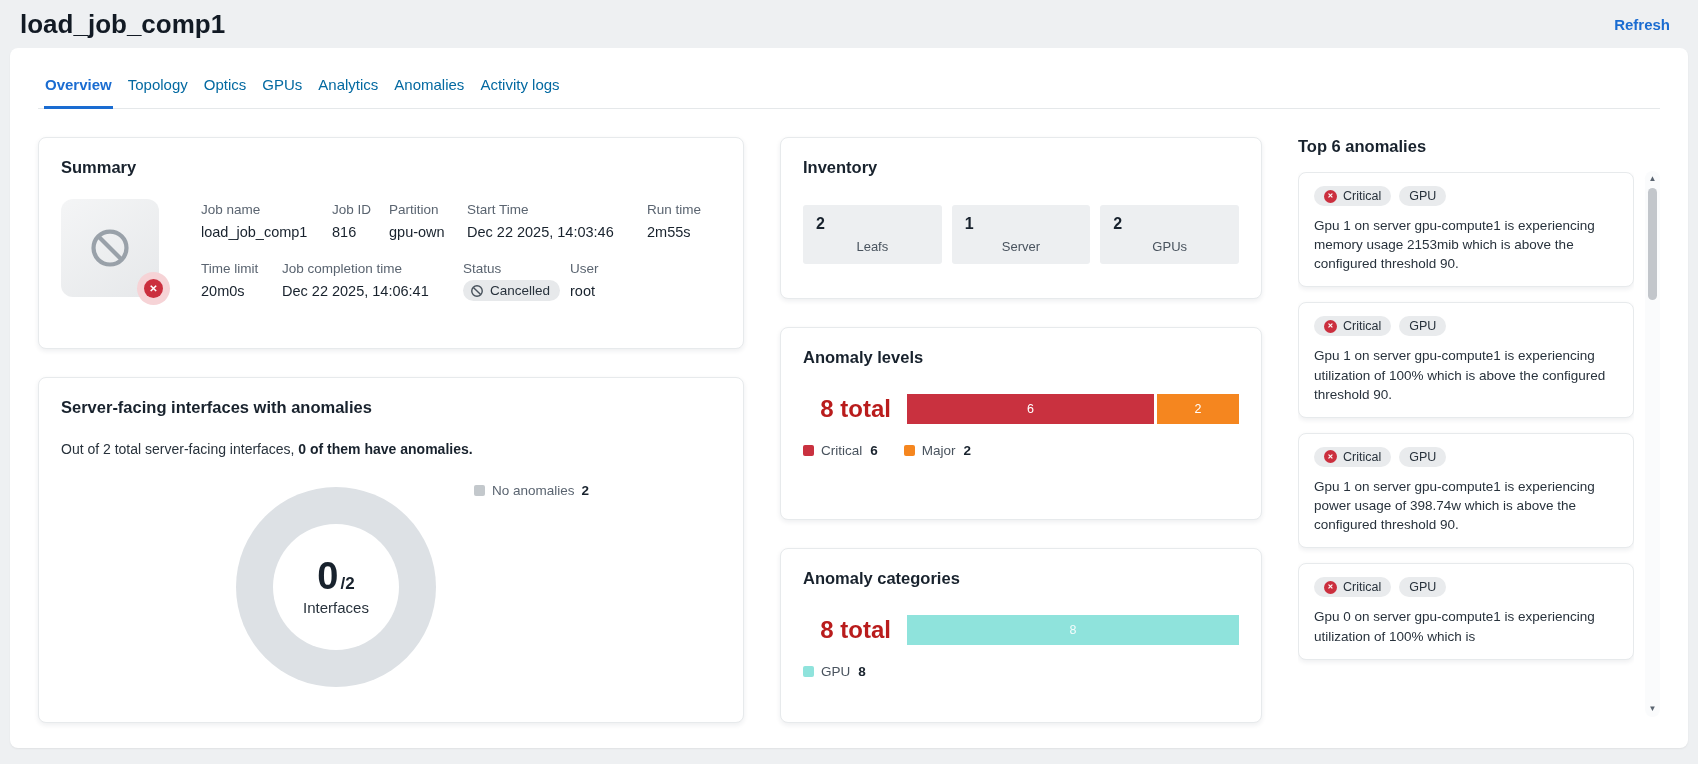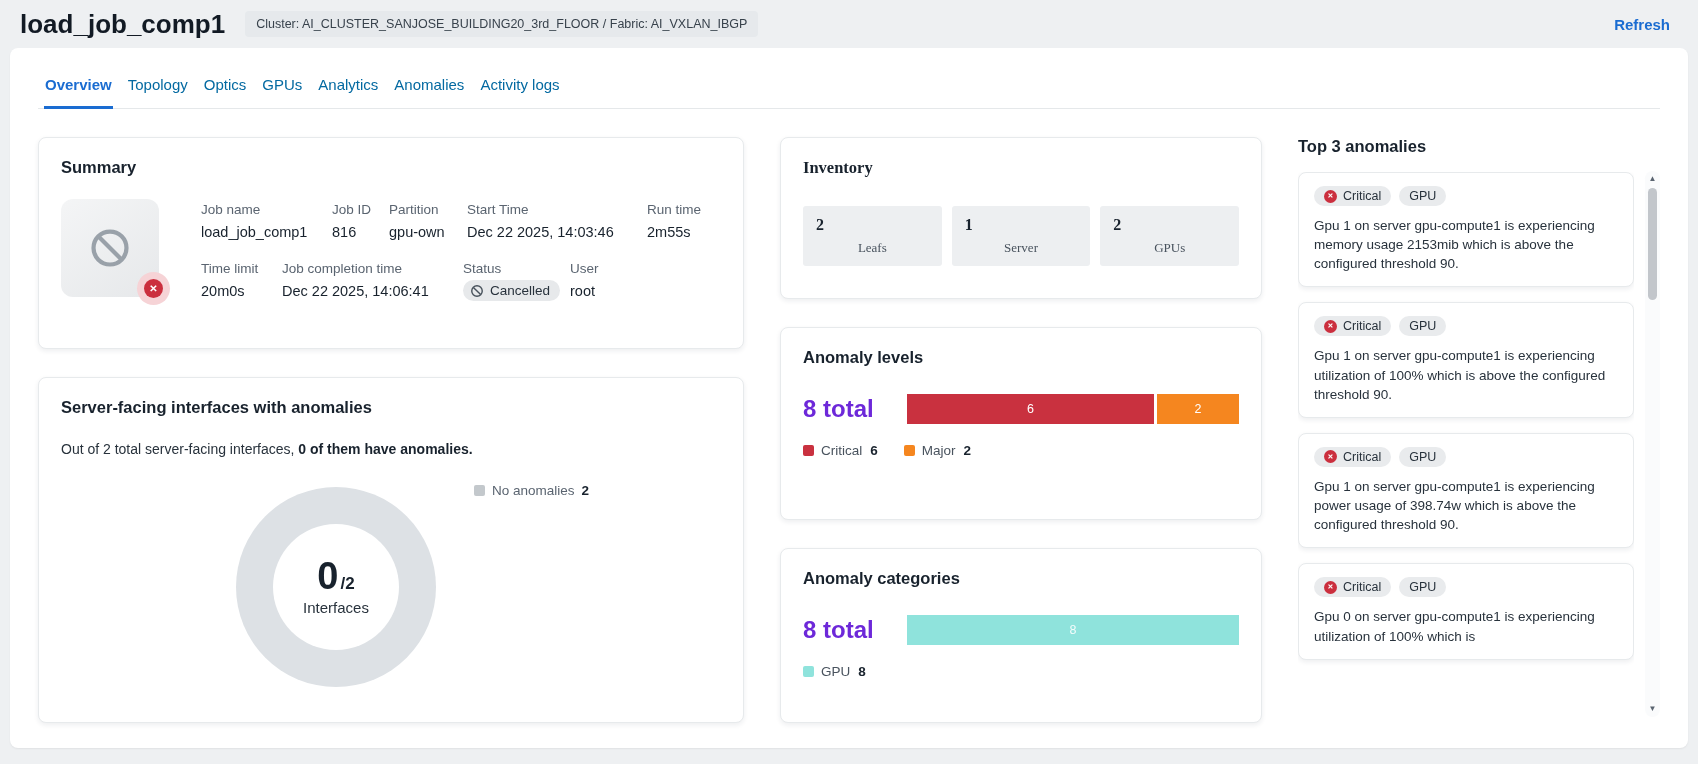--- a/index.html
+++ b/index.html
@@ -61,31 +61,31 @@
   .donut-legend b { color:#18222d; }
   .donut { width:200px; height:200px; border-radius:50%; background:#dde1e5; position:relative;
     display:flex; align-items:center; justify-content:center; margin-right:110px; }
   .donut::before { content:""; position:absolute; inset:37px; background:#fff; border-radius:50%; }
   .donut-center { position:relative; text-align:center; }
   .big-num { font-size:38px; font-weight:700; color:#18222d; line-height:1.05; }
   .big-num .den { font-size:17px; font-weight:700; margin-left:2px; }
   .donut-label { font-size:15px; color:#28323c; margin-top:3px; }
 
   
-  .inventory { height:162px; flex:none;font-family:Liberation Serif, serif; }
+  .inventory { height:162px; flex:none; }
   .stats { display:flex; gap:10px; margin-top:28px; }
   .stat { flex:1; background:#edeff1; border-radius:3px; padding:10px 13px; }
   .stat-value { font-size:16px; font-weight:700; color:#18222d; }
   .stat-label { font-size:13px; color:#49535e; margin-top:6px;text-align:center; }
 
   
   .levels { height:193px; flex:none; }
   .categories { flex:1; }
   .bar-row { display:flex; align-items:center; margin-top:27px; gap:16px; }
-  .total { font-size:24px; font-weight:700; color:#6d28d9; white-space:nowrap; width:88px; }
+  .total { font-size:24px; font-weight:700; color:#b91c1c; white-space:nowrap; width:88px;text-align:right; }
   .stack-bar { flex:1; display:flex; gap:3px; height:30px; }
   .seg { display:flex; align-items:center; justify-content:center; color:#fff; font-size:12.5px; }
   .seg.red{background:#c9313f} .seg.orange{background:#f5861f}
   .seg.teal{background:#8fe3dc; color:rgba(255,255,255,.9);}
   .legend-row { display:flex; gap:26px; margin-top:19px; font-size:13.5px; color:#49535e; align-items:center; }
   .legend { display:flex; align-items:center; gap:7px; }
   .legend b { color:#18222d; margin-left:1px; }
   .sq { width:11px; height:11px; border-radius:2px; display:inline-block; flex:none; }
   .sq.red{background:#c9313f} .sq.orange{background:#f5861f}
   .sq.teal{background:#8fe3dc} .sq.grey{background:#c3c8cc}
@@ -111,21 +111,20 @@
   .scroll-arrow { font-size:8px; color:#5a6470; line-height:10px; cursor:pointer; }
   .scroll-thumb { position:absolute; top:17px; left:3px; width:9px; height:112px;
     border-radius:5px; background:#c2c6cb; cursor:grab; }
 </style>
 </head>
 <body>
 
 <header>
   <div class="hleft">
     <h1>load_job_comp1</h1>
-    <span class="cluster-badge">Cluster: AI_CLUSTER_SANJOSE_BUILDING20_3rd_FLOOR / Fabric: AI_VXLAN_IBGP</span>
   </div>
   <a class="refresh" href="#">Refresh</a>
 </header>
 
 <main class="panel">
 
   <nav class="tabs">
     <div class="tab active">Overview</div>
     <div class="tab">Topology</div>
     <div class="tab">Optics</div>
@@ -282,21 +281,21 @@
           <span class="legend">
             <span class="sq teal"></span>
             <span>GPU</span>
             <b>8</b>
           </span>
         </div>
       </section>
     </div>
 
     <aside class="right-col">
-      <h2>Top 3 anomalies</h2>
+      <h2>Top 6 anomalies</h2>
       <div class="anomaly-list">
 
         <article class="anomaly-card">
           <div class="badges">
             <span class="pill">
                 <span class="dot"></span>
                 <span>Critical</span>
               </span>
             <span class="pill">GPU</span>
           </div>

